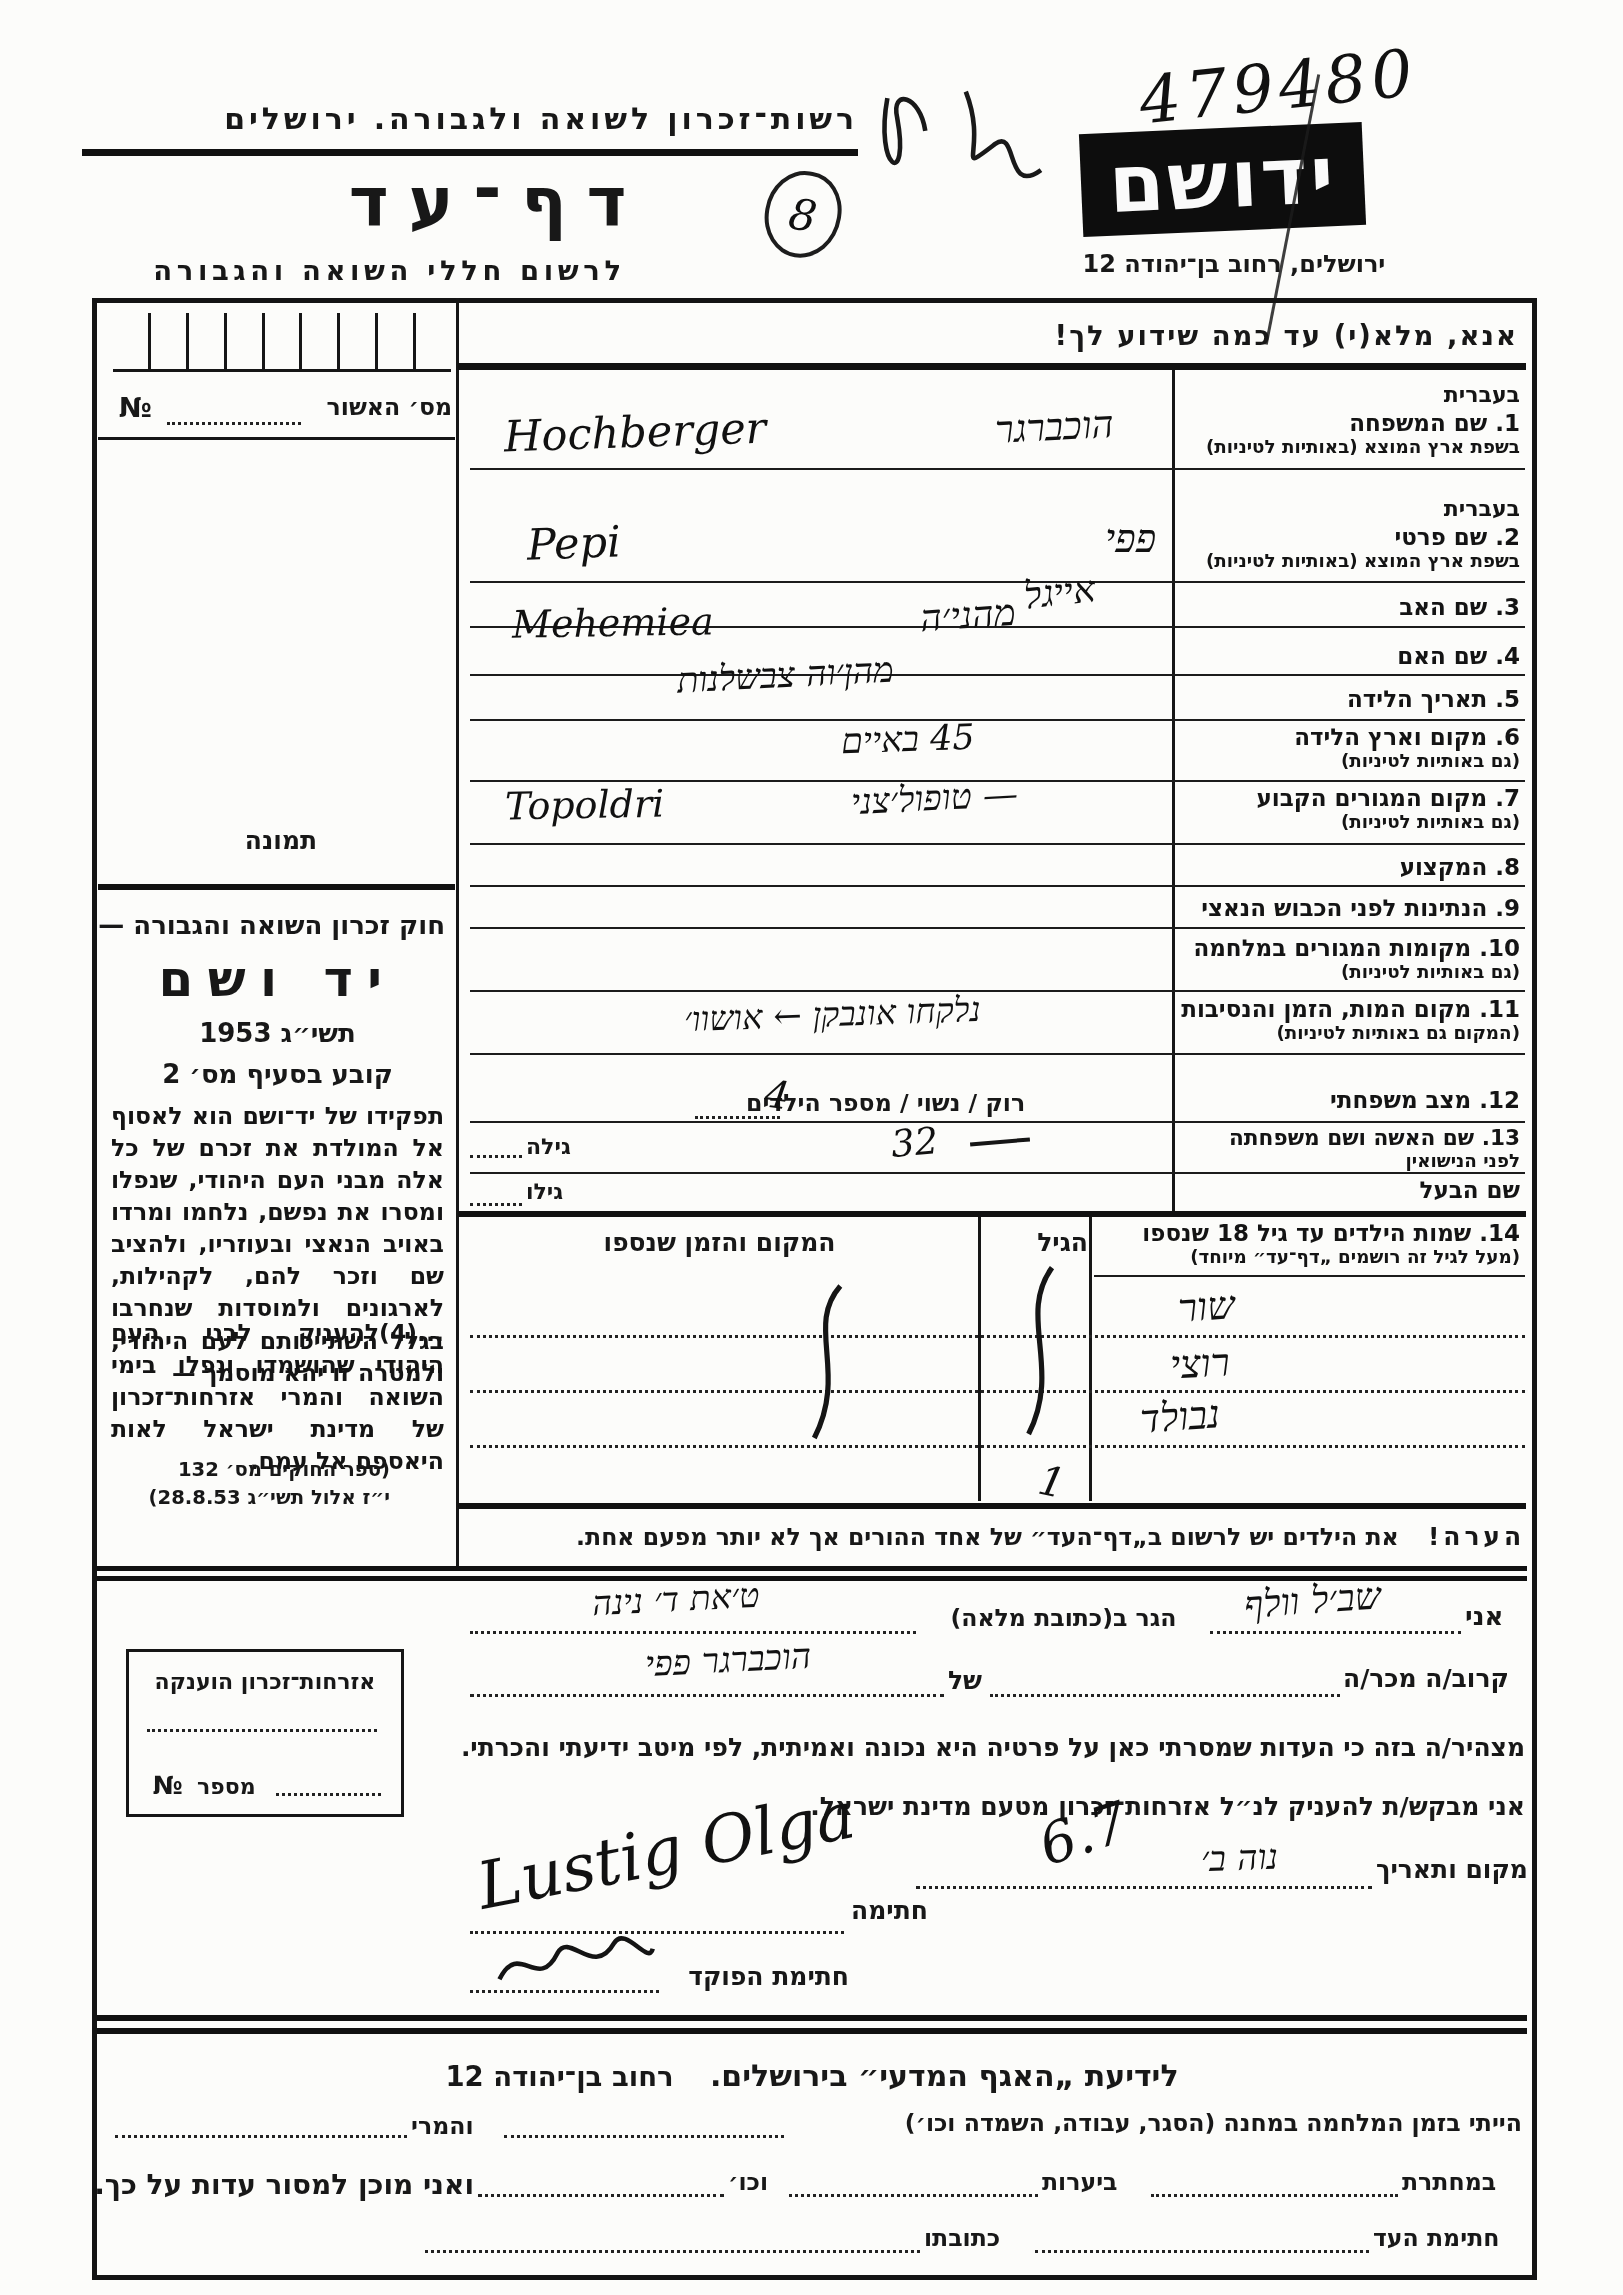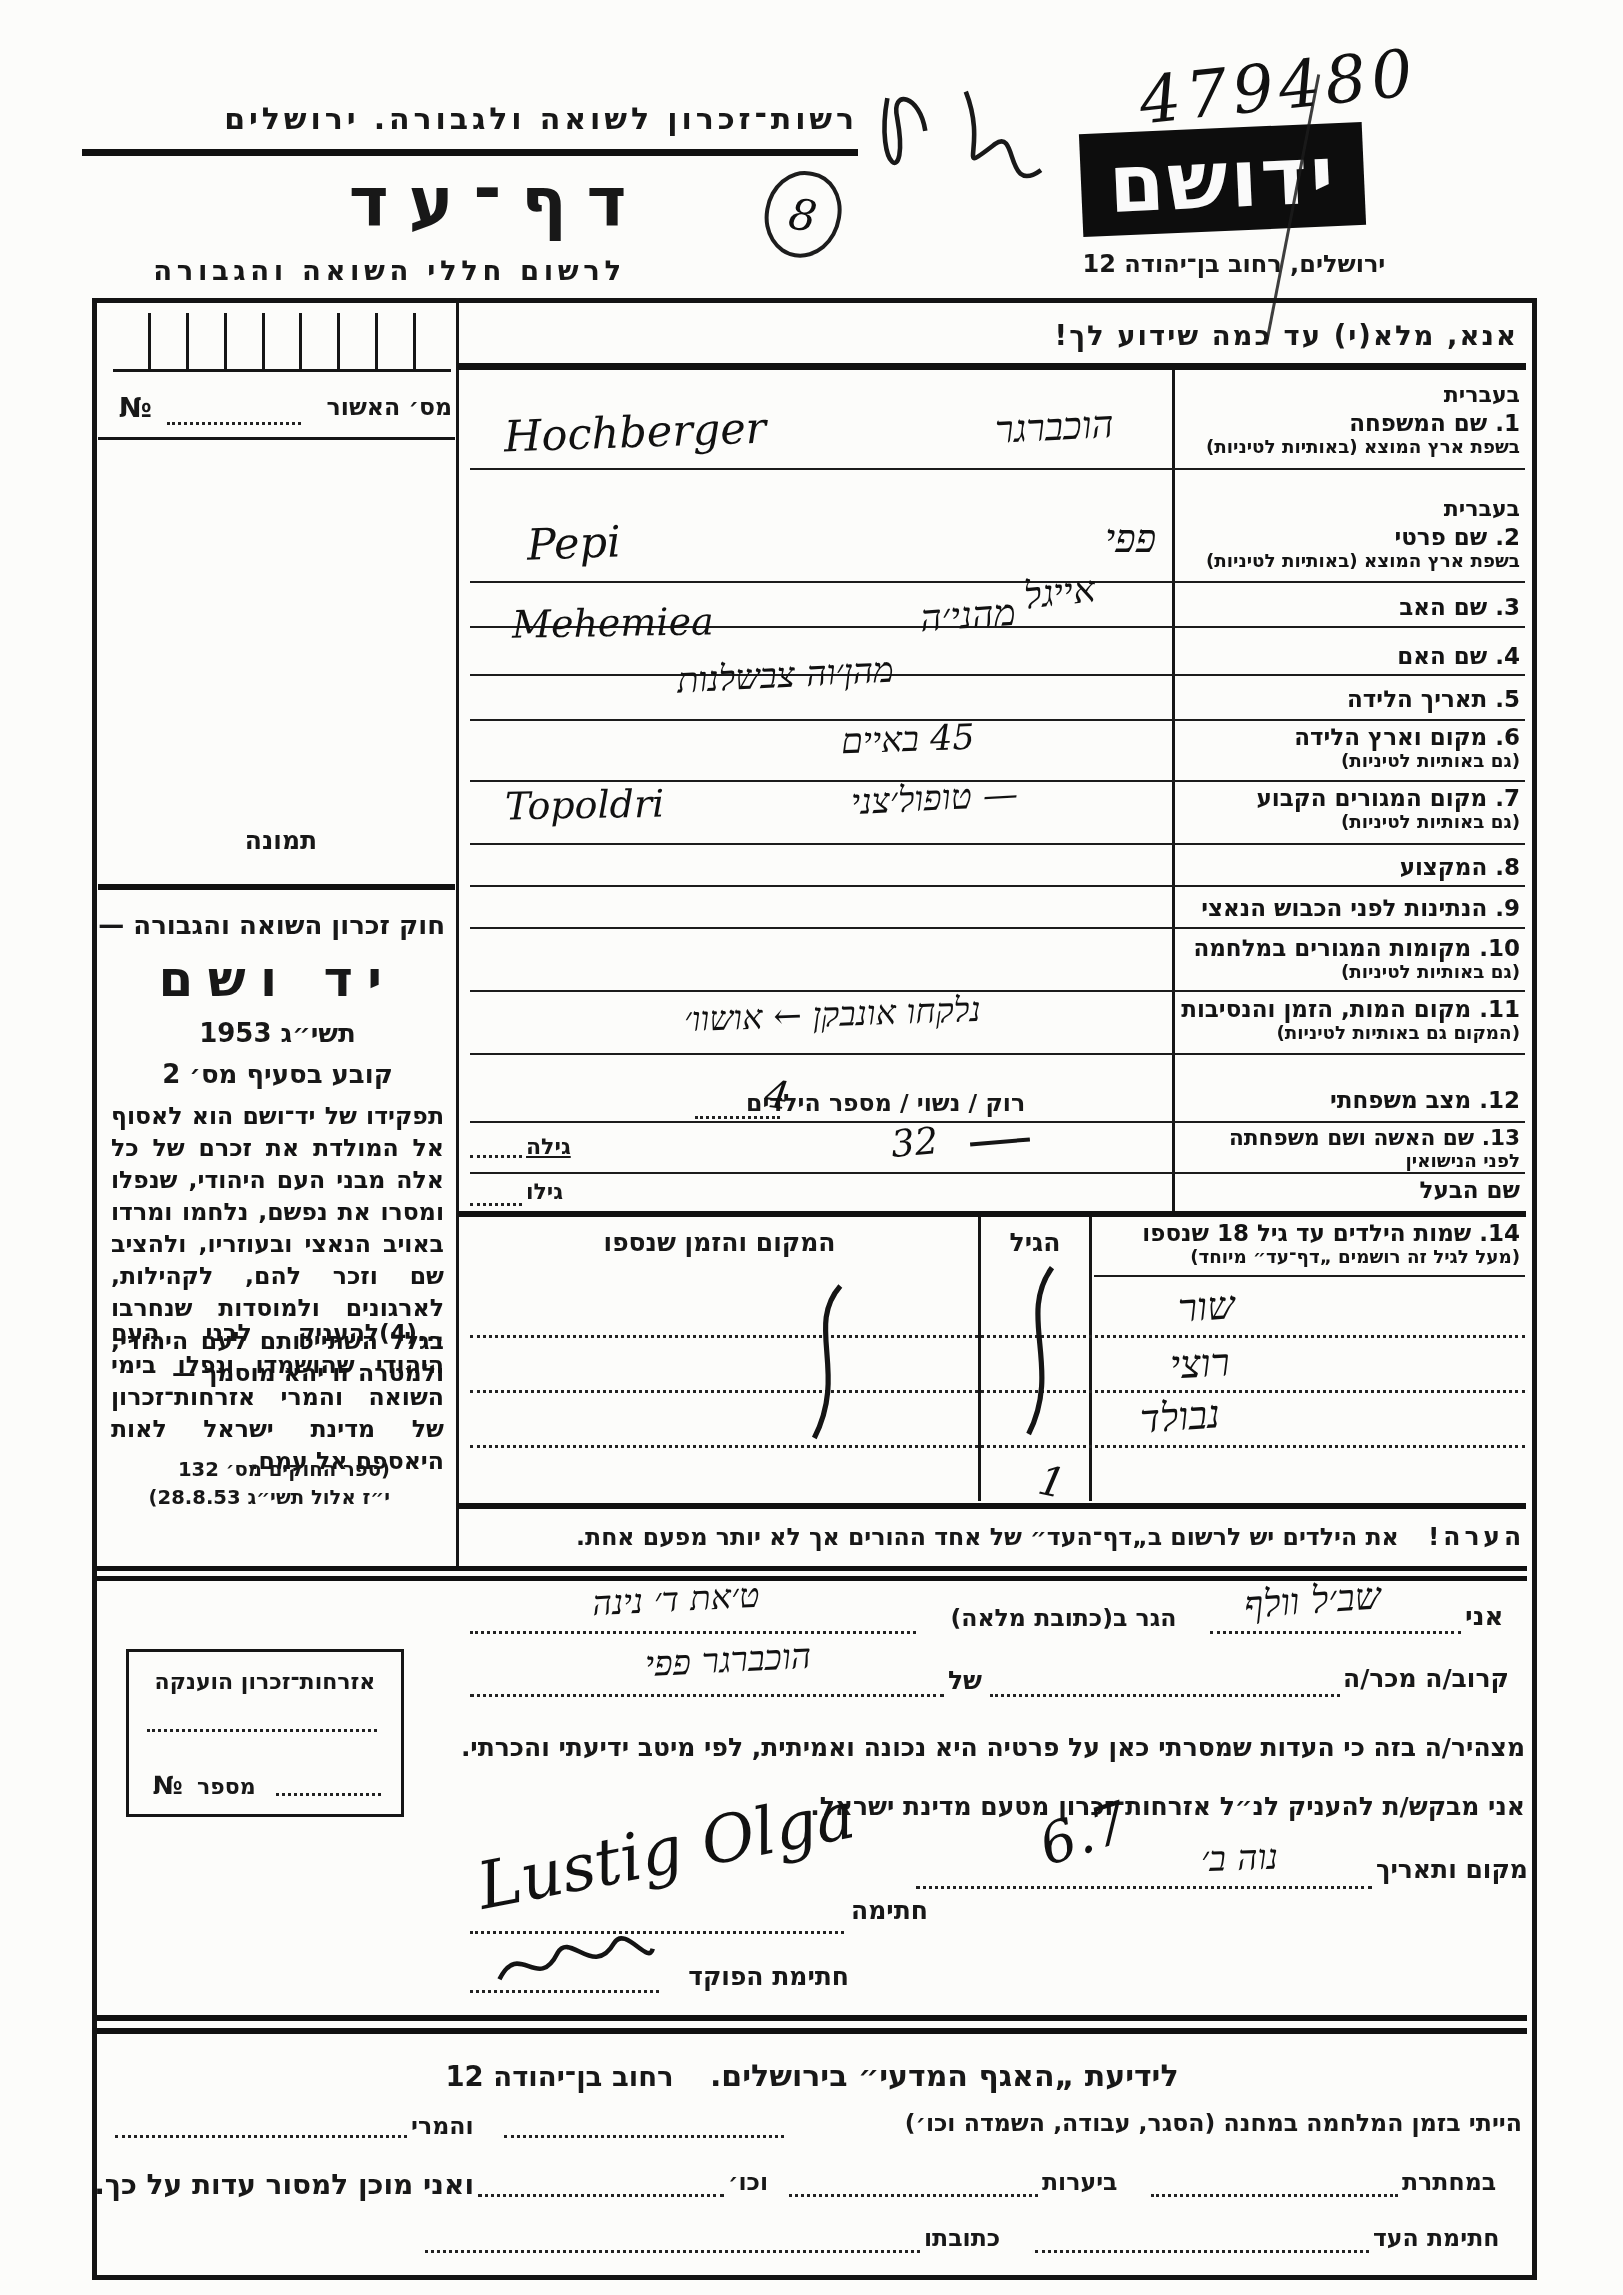--- a/index.html
+++ b/index.html
@@ -175,34 +175,34 @@
   <div class="abs hw rtl" style="left:851px;top:778px;font-size:35px;transform:rotate(-3deg);">— טופול׳צני</div>
   <div class="abs hw rtl" style="left:684px;top:994px;font-size:34px;transform:rotate(-2deg);">נלקחו אונבקן ← אושוו׳</div>
 
   <div class="abs lbl rtl" style="left:746px;top:1089px;width:422px;text-align:left;font-size:23.6px;">רוק / נשוי / מספר הילדים</div>
   <div class="abs dot" style="left:695px;top:1116px;width:85px;"></div>
   <div class="abs hw" style="left:765px;top:1073px;font-size:38px;transform:rotate(8deg);">4</div>
 
   <div class="abs hw" style="left:891px;top:1121px;font-size:37px;transform:rotate(-5deg);">32</div>
   <div class="abs" style="left:970px;top:1140px;width:60px;height:3.9px;background:#151515;transform:rotate(-5deg);"></div>
   <div class="abs dot" style="left:470px;top:1155px;width:52px;"></div>
-  <div class="abs lbl rtl" style="left:526px;top:1134px;font-size:22px;text-decoration:underline;">גילה</div>
+  <div class="abs lbl rtl" style="left:526px;top:1134px;font-size:22px;">גילה</div>
   <div class="abs dot" style="left:470px;top:1203px;width:52px;"></div>
   <div class="abs lbl rtl" style="left:526px;top:1179px;font-size:22px;">גילו</div>
 
   <div class="abs thick" style="left:458px;top:1211px;width:1068px;height:5.9px;"></div>
   <div class="abs flab" style="top:1220px;">
     <div class="main">14. שמות הילדים עד גיל 18 שנספו</div>
     <div class="sub">(מעל לגיל זה רושמים „דף־עד״ מיוחד)</div>
   </div>
   <div class="abs" style="left:1094px;top:1275px;width:431px;height:2px;background:#1c1c1c;"></div>
   <div class="abs vline" style="left:978px;top:1217px;width:2.6px;height:284px;"></div>
   <div class="abs vline" style="left:1089px;top:1217px;width:2.6px;height:284px;"></div>
   <div class="abs lbl rtl center" style="left:497px;top:1228px;width:445px;font-size:25px;">המקום והזמן שנספו</div>
-  <div class="abs lbl rtl center" style="left:982px;top:1228px;width:106px;font-size:25px;">הגיל</div>
+  <div class="abs lbl rtl center" style="left:982px;top:1228px;width:106px;font-size:25px;text-align:right;">הגיל</div>
 
   <div class="abs dot" style="left:470px;top:1335px;width:1055px;"></div>
   <div class="abs dot" style="left:470px;top:1390px;width:1055px;"></div>
   <div class="abs dot" style="left:470px;top:1445px;width:1055px;"></div>
 
   <div class="abs hw rtl" style="left:1178px;top:1284px;font-size:39px;transform:rotate(-4deg);">שור</div>
   <div class="abs hw rtl" style="left:1170px;top:1341px;font-size:39px;transform:rotate(-3deg);">רוצי</div>
   <div class="abs hw rtl" style="left:1140px;top:1394px;font-size:39px;transform:rotate(-4deg);">נבולד</div>
 
   <svg class="abs" style="left:800px;top:1280px;" width="52" height="164" viewBox="0 0 80 250">

